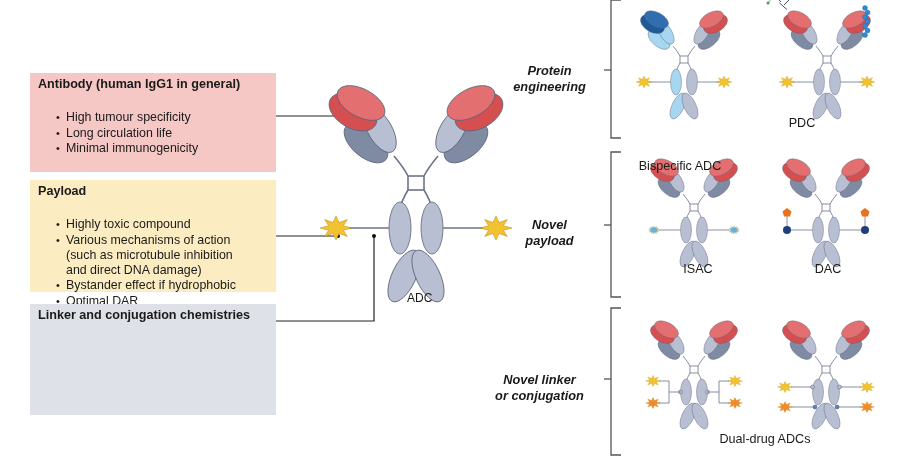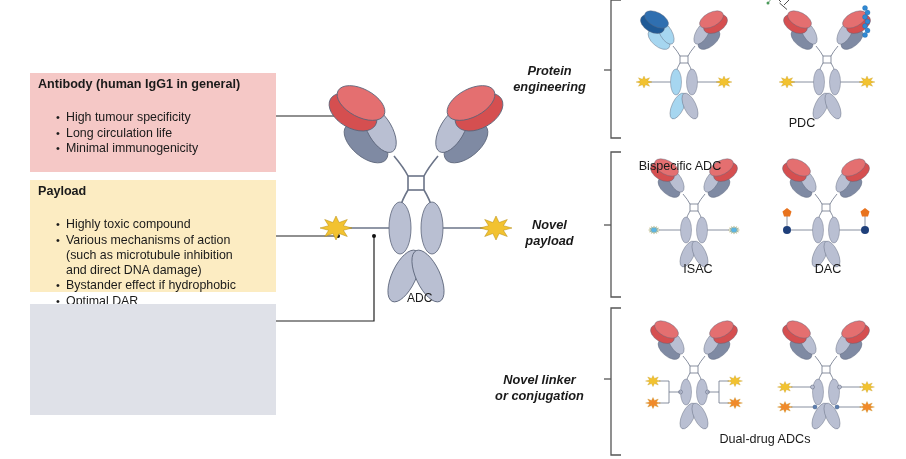--- a/index.html
+++ b/index.html
@@ -36,20 +36,21 @@
   <div class="title">Payload</div>
   <ul>
     <li>Highly toxic compound</li>
     <li>Various mechanisms of action (such as microtubule inhibition and direct DNA damage)</li>
     <li>Bystander effect if hydrophobic</li>
     <li>Optimal DAR</li>
   </ul>
 </div>
 
 <div class="box" id="box-linker">
+  <div class="title">Linker and conjugation chemistries</div>
 </div>
 
 <svg id="diagram" width="906" height="459" viewBox="0 0 906 459">
   <g id="connectors">
     <line x1="276" y1="116" x2="346" y2="116" stroke="#222" stroke-width="1.2"></line>
     <circle cx="346" cy="116" r="2" fill="#111"></circle>
     <line x1="276" y1="236" x2="336" y2="236" stroke="#222" stroke-width="1.2"></line>
     <circle cx="338" cy="236" r="2" fill="#111"></circle>
     <polyline points="276,321 374,321 374,236" fill="none" stroke="#222" stroke-width="1.2"></polyline>
     <circle cx="374" cy="236" r="2" fill="#111"></circle>

